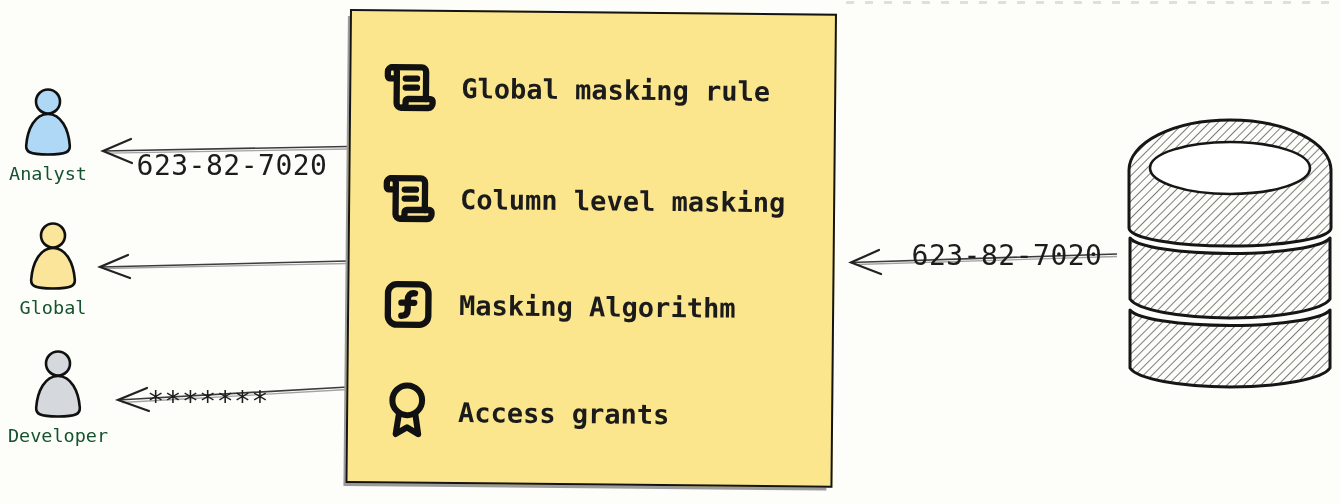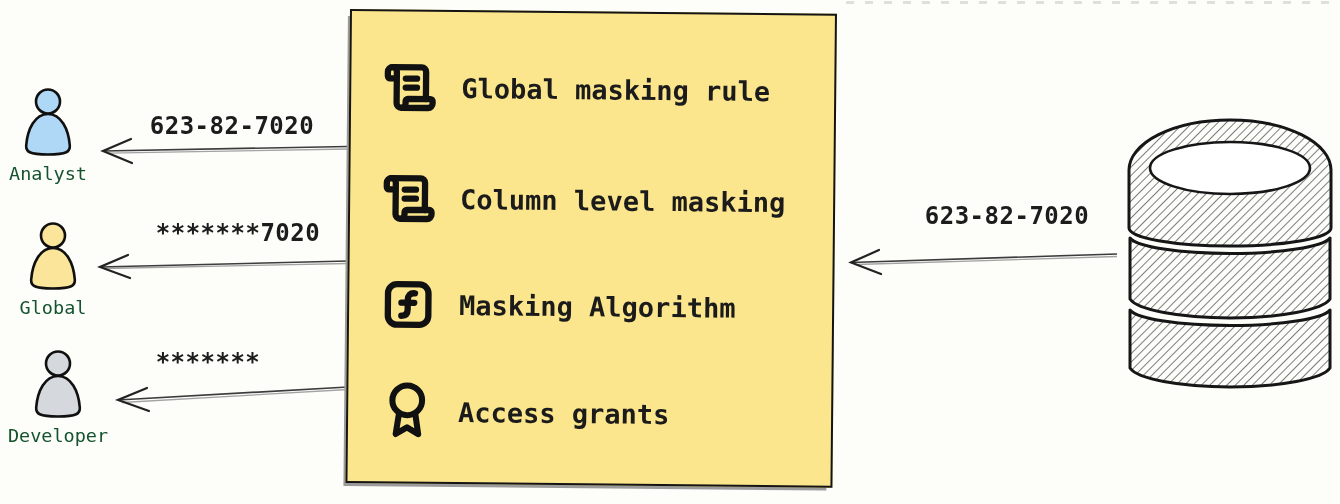--- a/index.html
+++ b/index.html
@@ -4,22 +4,22 @@
 <style>
   html,body{margin:0;padding:0;background:#fff;}
   .canvas{position:relative;width:1340px;height:504px;background:#FDFDFA;
           font-family:"DejaVu Sans Mono","Liberation Mono",monospace;overflow:hidden;}
   .top-dash{position:absolute;left:846px;right:0;top:1px;height:3px;
             background:repeating-linear-gradient(90deg,#dde1d8 0 8px,transparent 8px 19px);}
   .arrows{position:absolute;inset:0;width:1340px;height:504px;pointer-events:none;}
   .a-main{fill:none;stroke:#3c3c3c;stroke-width:1.7px;}
   .a-echo{fill:none;stroke:#a3a3a3;stroke-width:1.3px;}
   .a-head{fill:none;stroke:#222;stroke-width:2.2px;stroke-linecap:round;}
-  .val{position:absolute;transform:translateX(-50%);font-size:24px;font-weight:700;
-       color:#1c1c1c;letter-spacing:.5px;white-space:nowrap;}
+  .val{position:absolute;transform:translateX(-50%);font-size:28px;font-weight:400;
+       color:#1c1c1c;letter-spacing:.5px;white-space:nowrap;margin-top:37px;}
   .persona{position:absolute;width:130px;display:flex;flex-direction:column;align-items:center;}
   .persona-label{margin-top:5px;font-size:18.5px;font-weight:400;color:#14532d;}
   .mask-box{position:absolute;left:350px;top:9px;width:487px;height:474px;background:#FBE68D;
             border:2.5px solid #141414;transform:rotate(.55deg);transform-origin:top left;
             box-shadow:-4px 5px 0 -2px #9b9b9b;box-sizing:border-box;}
   .row{position:absolute;left:32px;display:flex;align-items:center;gap:24px;height:58px;}
   .row-label{font-size:27px;font-weight:600;color:#1b1b1b;white-space:nowrap;}
   .row svg{flex:0 0 auto;}
   .db{position:absolute;left:1124px;top:114px;}
 </style>
@@ -47,21 +47,20 @@
       <path class="a-head" d="M147,388 L118,400 L149,411"></path>
     </g>
     <g>
       <path class="a-echo" d="M1117,256.5 C1022,259.5 936,262 856,264.5"></path>
       <path class="a-main" d="M1117,254 C1022,257.5 936,260 851,262.5"></path>
       <path class="a-head" d="M879,250 L851,262.5 L881,274"></path>
     </g>
   </svg>
 
   <div class="val" style="left:232px;top:112px">623-82-7020</div>
-  <div class="val" style="left:238px;top:219px">*******7020</div>
   <div class="val" style="left:208px;top:348px">*******</div>
   <div class="val" style="left:1007px;top:202px">623-82-7020</div>
 
   <div class="persona" style="left:-17px;top:88px">
     <svg width="58" height="70" viewBox="0 0 58 70">
       <circle cx="29" cy="13.5" r="12" stroke="#101010" stroke-width="2.6" fill="#AFD8F7"></circle>
       <path d="M29 26 C16 26 8.5 41 7.2 57.5 C6.7 63.5 10 66.5 29 66.5 C48 66.5 51.3 63.5 50.8 57.5 C49.5 41 42 26 29 26 Z" stroke="#101010" stroke-width="2.6" stroke-linejoin="round" fill="#AFD8F7"></path>
     </svg>
     <div class="persona-label">Analyst</div>
   </div>

